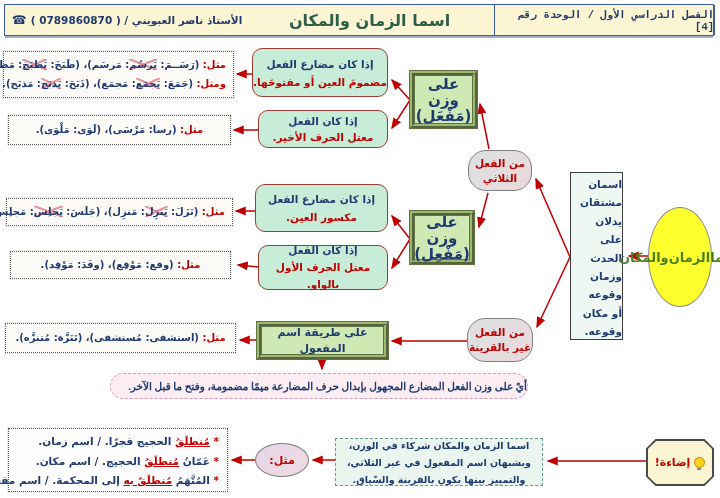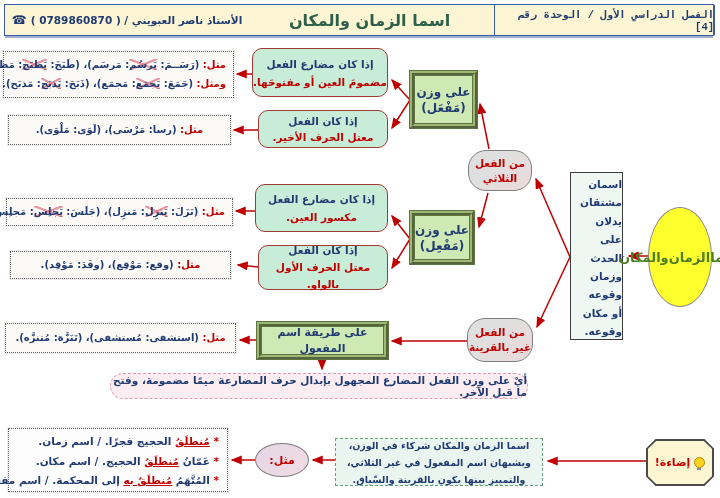--- a/index.html
+++ b/index.html
@@ -27,39 +27,39 @@
 
   
   .mint{background:#C7EDD9;border:1.5px solid #A03B34;border-radius:10px;
         display:flex;flex-direction:column;align-items:center;justify-content:center;
         font-size:10.5px;line-height:18px;text-align:center;}
   .mint .l2{color:#C00000;}
 
   
   .plate{background:#CFE9B5;border:4px ridge #9DB870;box-shadow:0 0 0 1px #5F7440, inset 0 0 0 1px #5F7440;
          display:flex;flex-direction:column;align-items:center;justify-content:center;
-         font-size:12px;line-height:16px;color:#1F3A70;text-align:center;}
+         font-size:15px;line-height:16px;color:#1F3A70;text-align:center;}
 
   
   .stadium{background:linear-gradient(135deg,#DFDFDF 30%,#EBD9DC);border:1.4px solid #7F7F7F;
            border-radius:18px;display:flex;flex-direction:column;align-items:center;justify-content:center;
            color:#C00000;font-size:10.5px;line-height:15px;text-align:center;}
 
   
   .vbox{background:#EEF7F2;border:1.5px solid #3d3d3d;text-align:center;
         font-size:10.5px;line-height:18.4px;padding-top:2px;color:#1F3A70;}
 
   
   .root{background:#FFFF2E;border:1px solid #8a8a8a;border-radius:50%;
         display:flex;flex-direction:row;align-items:center;justify-content:center;
         color:#4C7E22;font-size:13px;line-height:19px;text-align:center;}
 
   
   .noteb{background:#FBEDF2;border:1.5px dashed #DA9CB4;border-radius:13px;
-         display:flex;align-items:center;justify-content:flex-start;font-size:10.5px;color:#1F3A70;}
+         display:flex;align-items:center;justify-content:flex-start;font-size:10.5px;color:#1F3A70;font-family:Liberation Serif, serif;}
 
   
   .sentences{background:#FDFDFD;border:1.3px dotted #5a5a5a;box-shadow:0 0 0 1px #EDEDED;
              font-size:10.5px;line-height:19.5px;text-align:right;padding:3px 8px;white-space:nowrap;}
   .pinkell{background:linear-gradient(135deg,#E5D5E8,#F0DCE1);border:1.4px solid #7F7F7F;border-radius:50%;
            display:flex;align-items:center;justify-content:center;color:#C00000;font-size:11px;}
   .mintd{background:#E9F5EE;border:1.5px dashed #6B9E83;display:flex;align-items:center;justify-content:center;
          text-align:center;font-size:9.5px;line-height:17px;color:#1F3A70;padding:3px 6px;}
   .plaque-outer{background:#4a4a4a;clip-path:polygon(14% 0,86% 0,100% 20%,100% 80%,86% 100%,14% 100%,0 80%,0 20%);}
   .plaque-inner{position:absolute;inset:1.6px;background:#FCF5D2;

